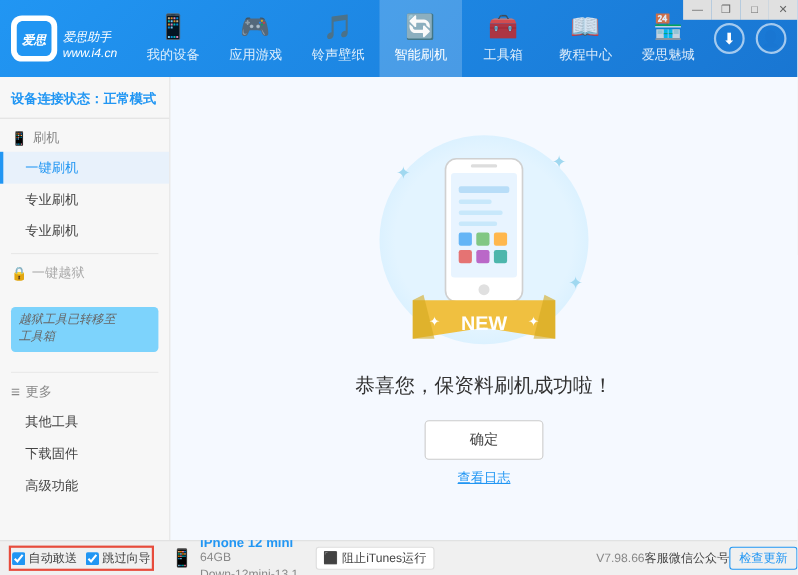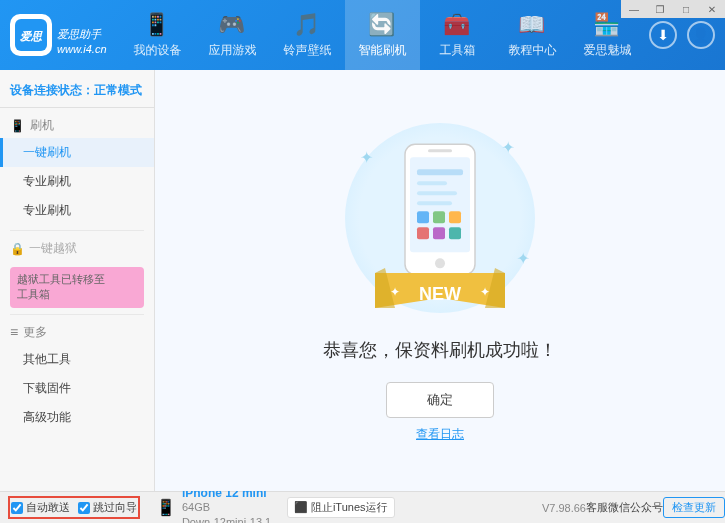--- a/index.html
+++ b/index.html
@@ -130,27 +130,28 @@
       color: #2196F3;
       background: #e8f1fb;
       border-left: 3px solid #2196F3;
     }
     .sidebar-separator {
       border: none;
       border-top: 1px solid #e8e8e8;
       margin: 5px 10px;
     }
     .sidebar-notice {
-      margin: 6px 10px;
-      background: #f9a8d4;
+      margin: 18px 10px;
+      background: #7dd3fc;
       border-radius: 4px;
       padding: 5px 7px;
       font-size: 11px;
       color: #666;
       line-height: 1.4;
+      font-style: italic;
     }
     .sidebar-lock {
       display: flex;
       align-items: center;
       gap: 4px;
       padding: 4px 10px;
       color: #aaa;
       font-size: 12px;
     }
     .sidebar-lock .lock-icon { font-size: 12px; }

